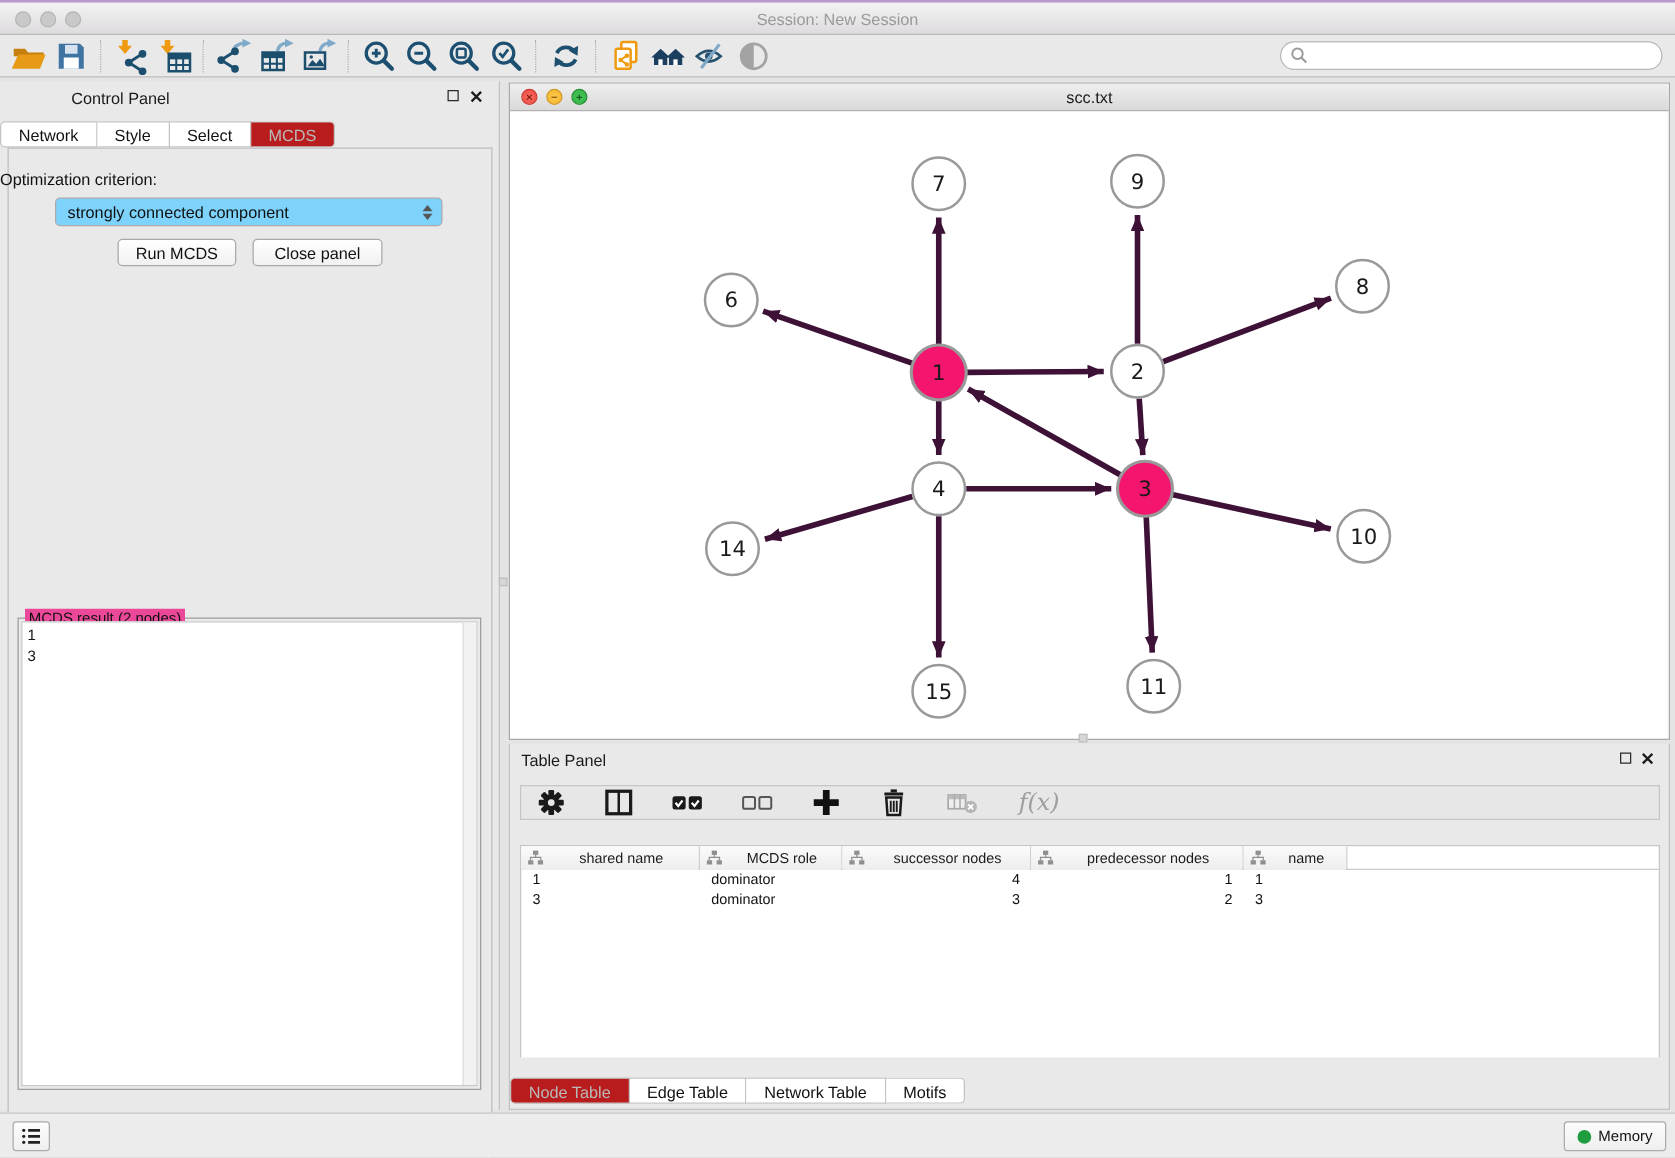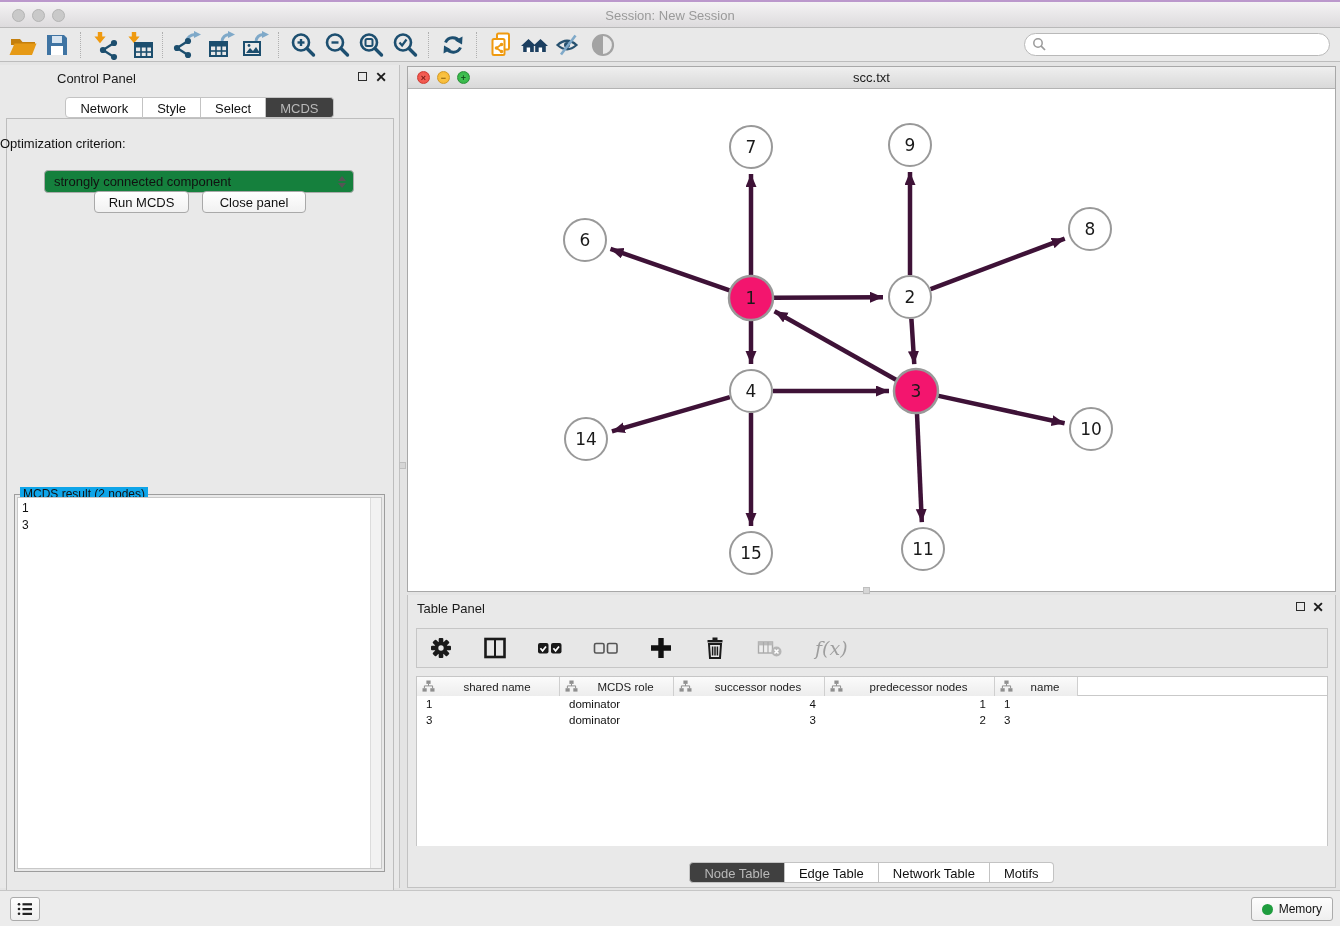--- a/index.html
+++ b/index.html
@@ -20,64 +20,64 @@
     font-size:12px;background:#fff;outline:none;}
   #search-mag{position:absolute;left:8px;top:4px;}
   
   #control-panel{position:absolute;left:0;top:65px;width:400px;height:823px;background:#e9e9e9;
     border-right:1px solid #c2c2c2;box-sizing:border-box;padding-left:48px;}
   .panel-head{position:relative;height:26px;}
   .panel-title{position:absolute;left:9px;top:6px;font-size:13px;color:#1a1a1a;}
   .float-ico{position:absolute;top:7px;width:9px;height:9px;border:1.6px solid #2b2b2b;box-sizing:border-box;}
   .close-ico{position:absolute;top:3px;font-size:14px;font-weight:bold;color:#1b1b1b;line-height:18px;}
   #cp-float{right:32px;} #cp-close{right:12px;}
-  .tabrow{display:flex;justify-content:center;position:relative;z-index:2;}
+  .tabrow{display:flex;position:relative;z-index:2;}
   .tab{height:21px;line-height:21px;padding:0 14px;font-size:13px;background:#fff;color:#111;
     border:1px solid #c3c3c3;border-left:none;box-sizing:border-box;}
   .tab:first-child{border-left:1px solid #c3c3c3;border-radius:4px 0 0 4px;}
   .tab:last-child{border-radius:0 4px 4px 0;}
-  .tab.selected{background:#404040;color:#b9b9b9;}
+  .tab.selected{background:#b91c1c;color:#b9b9b9;}
   #cp-tabs{position:absolute;left:0;right:0;top:32px;}
   #cp-box{position:absolute;left:6px;top:53px;width:388px;height:813px;border:1px solid #bdbdbd;
     box-sizing:border-box;background:#e9e9e9;}
   #opt-label{position:absolute;left:0;right:0;top:71px;text-align:left;font-size:13px;color:#111;}
-  #criterion{position:absolute;left:44px;top:93px;width:310px;height:23px;background:#15803d;
+  #criterion{position:absolute;left:44px;top:93px;width:310px;height:23px;background:#7dd3fc;
     border:1px solid #ababab;border-radius:4px;box-sizing:border-box;font-size:13px;color:#111;
-    display:flex;align-items:center;padding-left:9px;margin-top:12px;}
+    display:flex;align-items:center;padding-left:9px;}
   #criterion .stepper{margin-left:auto;margin-right:7px;display:flex;flex-direction:column;gap:2px;}
   #criterion .stepper i{display:block;width:0;height:0;border-left:4px solid transparent;border-right:4px solid transparent;}
   #criterion .stepper .up{border-bottom:5px solid #555;}
   #criterion .stepper .down{border-top:5px solid #555;}
   .btn{position:absolute;height:22px;background:linear-gradient(#ffffff,#f1f1f1);border:1px solid #a9a9a9;
     border-radius:4px;font-size:13px;color:#111;display:flex;align-items:center;justify-content:center;box-sizing:border-box;}
   #run-btn{left:94px;top:126px;width:95px;}
   #closepanel-btn{left:202px;top:126px;width:104px;}
   #result-box{position:absolute;left:14px;top:429px;width:371px;height:378px;border:1px solid #9d9d9d;box-sizing:border-box;}
-  #result-legend{position:absolute;left:5px;top:-8px;background:#0ea5e9;padding:0 3px;font-size:12px;color:#111;}
+  #result-legend{position:absolute;left:5px;top:-8px;background:#ec4899;padding:0 3px;font-size:12px;color:#111;}
   #result-area{position:absolute;left:2px;top:2px;right:2px;bottom:2px;background:#fff;border:1px solid #c8c8c8;box-sizing:border-box;}
   #result-lines{position:absolute;left:4px;top:2px;font-size:12px;color:#111;line-height:17px;white-space:pre;}
   #result-scroll{position:absolute;top:0;bottom:0;right:0;width:10px;background:#f2f2f2;border-left:1px solid #dcdcdc;}
   
   #netwin{position:absolute;left:407px;top:66px;width:929px;height:526px;border:1px solid #a8a8a8;
     box-sizing:border-box;background:#fff;}
   #netwin-titlebar{position:relative;height:22px;background:linear-gradient(#efefef,#d9d9d9);
     border-bottom:1px solid #b3b3b3;box-sizing:border-box;}
   .mac-dot{position:absolute;top:4px;width:13px;height:13px;border-radius:50%;box-sizing:border-box;
     font-size:9px;font-weight:bold;text-align:center;line-height:12px;}
   #nw-close{left:9px;background:radial-gradient(#f6695f,#ee4d43);border:1px solid #ce3a32;color:#7d1a14;}
   #nw-min{left:29px;background:radial-gradient(#fbc94c,#f6b42e);border:1px solid #d29a25;color:#8a5d05;}
   #nw-max{left:49px;background:radial-gradient(#48c958,#2fae43);border:1px solid #2a9038;color:#14581f;}
   #netwin-title{position:absolute;left:0;right:0;top:3px;text-align:center;font-size:13px;color:#1a1a1a;}
   #graph-svg{display:block;}
   .grip{position:absolute;width:7px;height:7px;background:#d6d6d6;border:1px solid #bfbfbf;box-sizing:border-box;}
   
   #table-panel{position:absolute;left:407px;top:595px;width:929px;height:293px;background:#e9e9e9;
     border:1px solid #c2c2c2;border-top:none;box-sizing:border-box;}
   #tp-float{right:30px;} #tp-close{right:11px;}
-  #tp-toolbar{position:absolute;left:8px;top:33px;width:912px;height:40px;background:#e7e7e7;
+  #tp-toolbar{position:absolute;left:8px;top:33px;width:912px;height:28px;background:#e7e7e7;
     border:1px solid #c6c6c6;box-sizing:border-box;display:flex;align-items:center;padding-left:12px;gap:30px;}
   .tp-ico{display:flex;align-items:center;justify-content:center;}
   #fx-label{font-size:19px;font-style:italic;font-family:"DejaVu Serif",serif;color:#9e9e9e;margin-left:2px;}
   #tp-table{position:absolute;left:8px;top:81px;width:912px;height:170px;background:#fff;
     border:1px solid #c6c6c6;border-bottom:none;box-sizing:border-box;overflow:hidden;}
   #thead{display:flex;height:19px;border-bottom:1px solid #c9c9c9;box-sizing:border-box;}
   .hcell{display:flex;align-items:center;background:linear-gradient(#fbfbfb,#ededed);
     border-right:1px solid #cfcfcf;box-sizing:border-box;height:19px;}
   .hcell .hlabel{flex:1;text-align:center;font-size:11.5px;color:#1c1c1c;}
   .hcell svg{margin-left:5px;flex:0 0 auto;}

